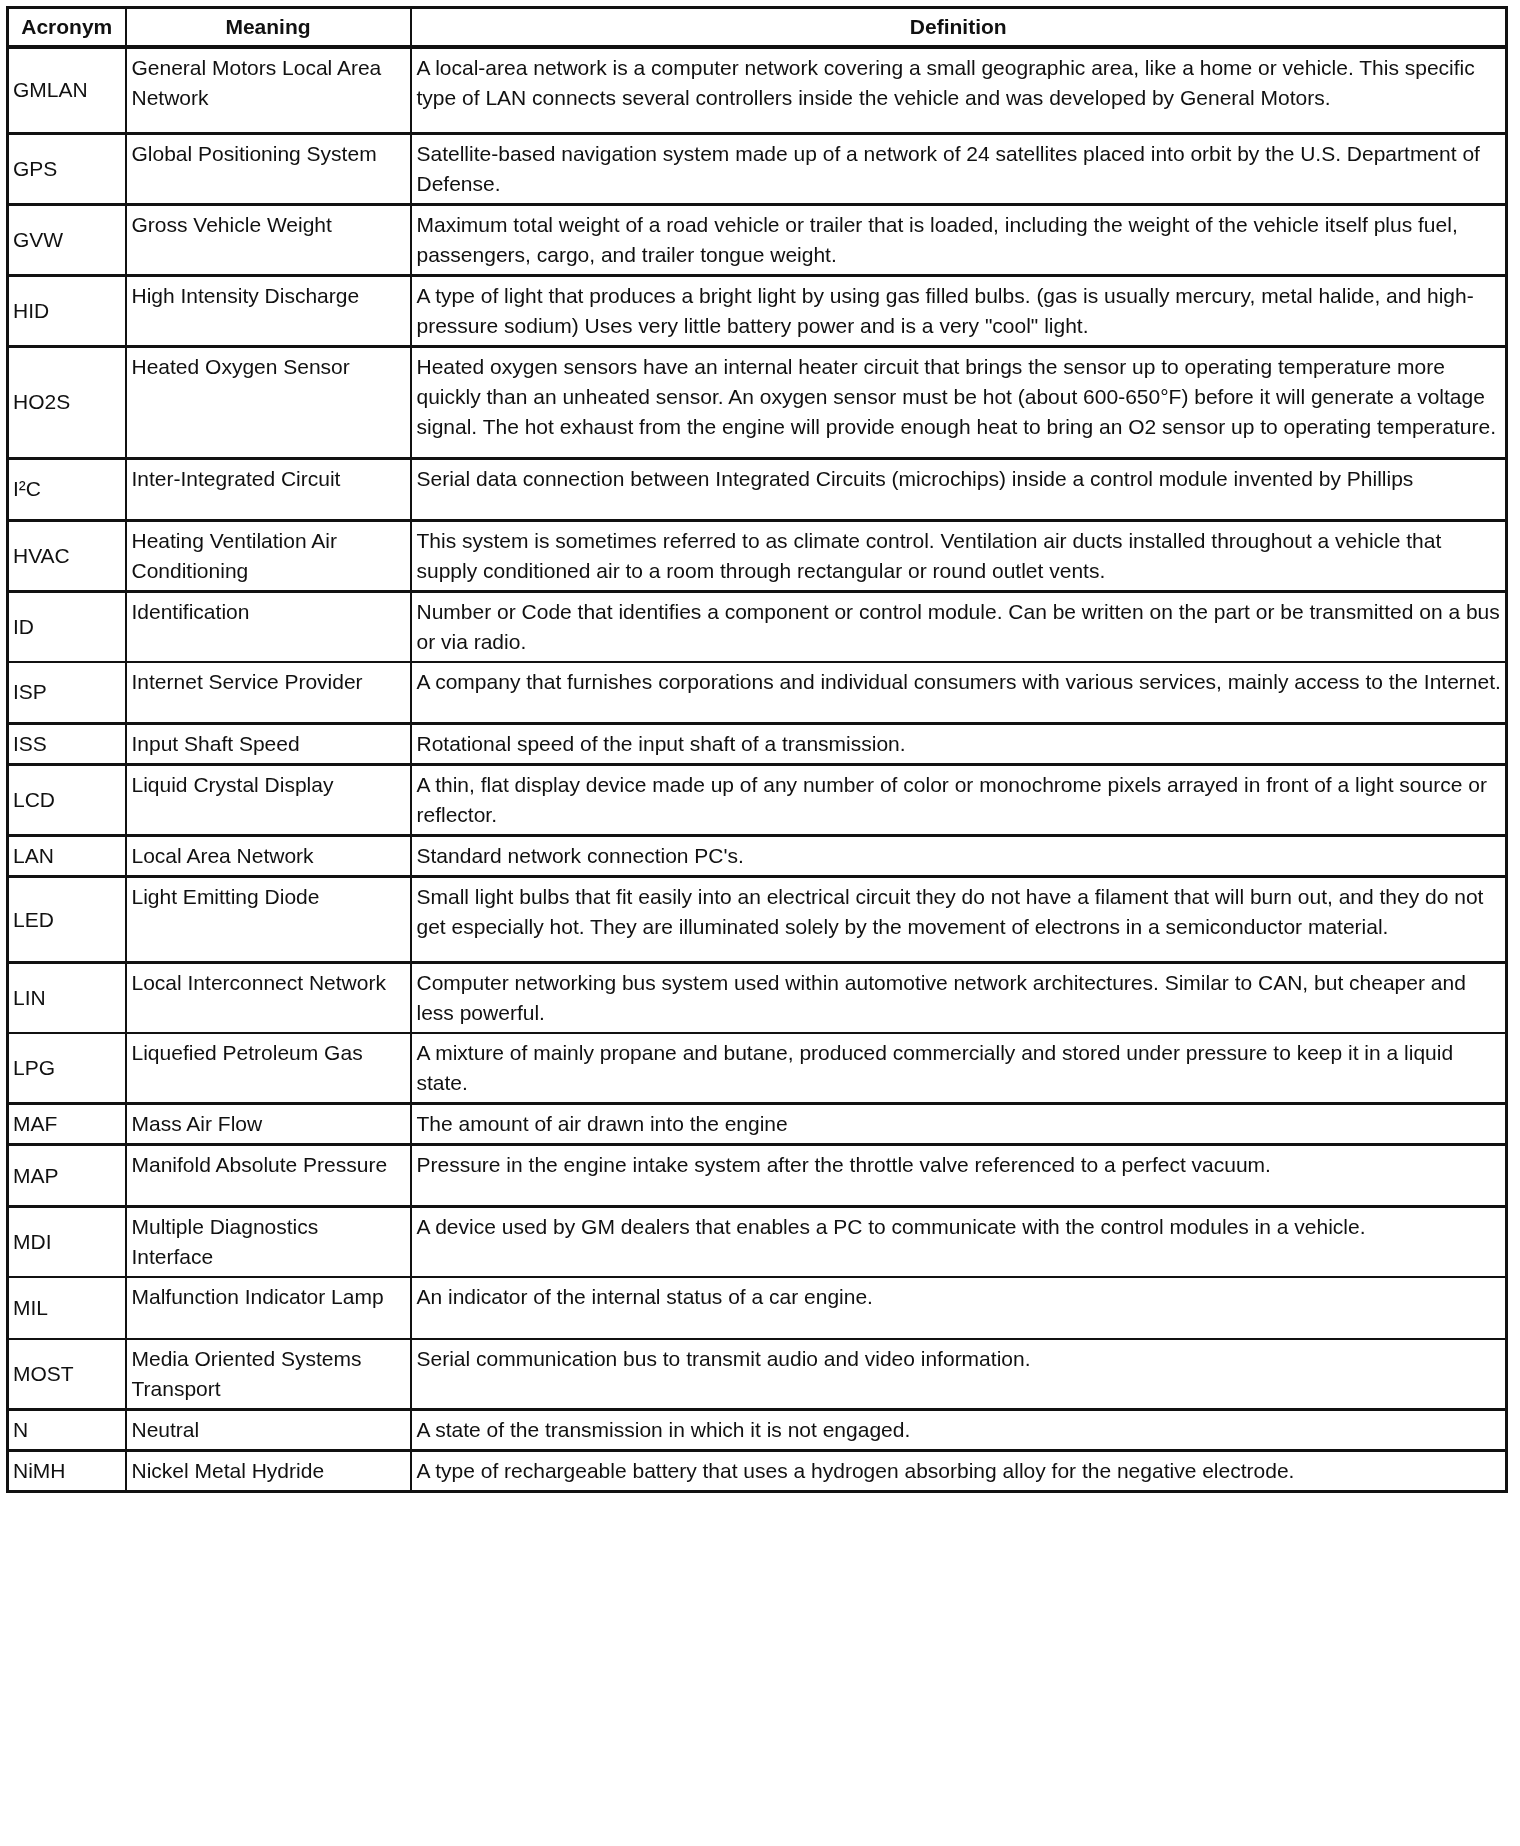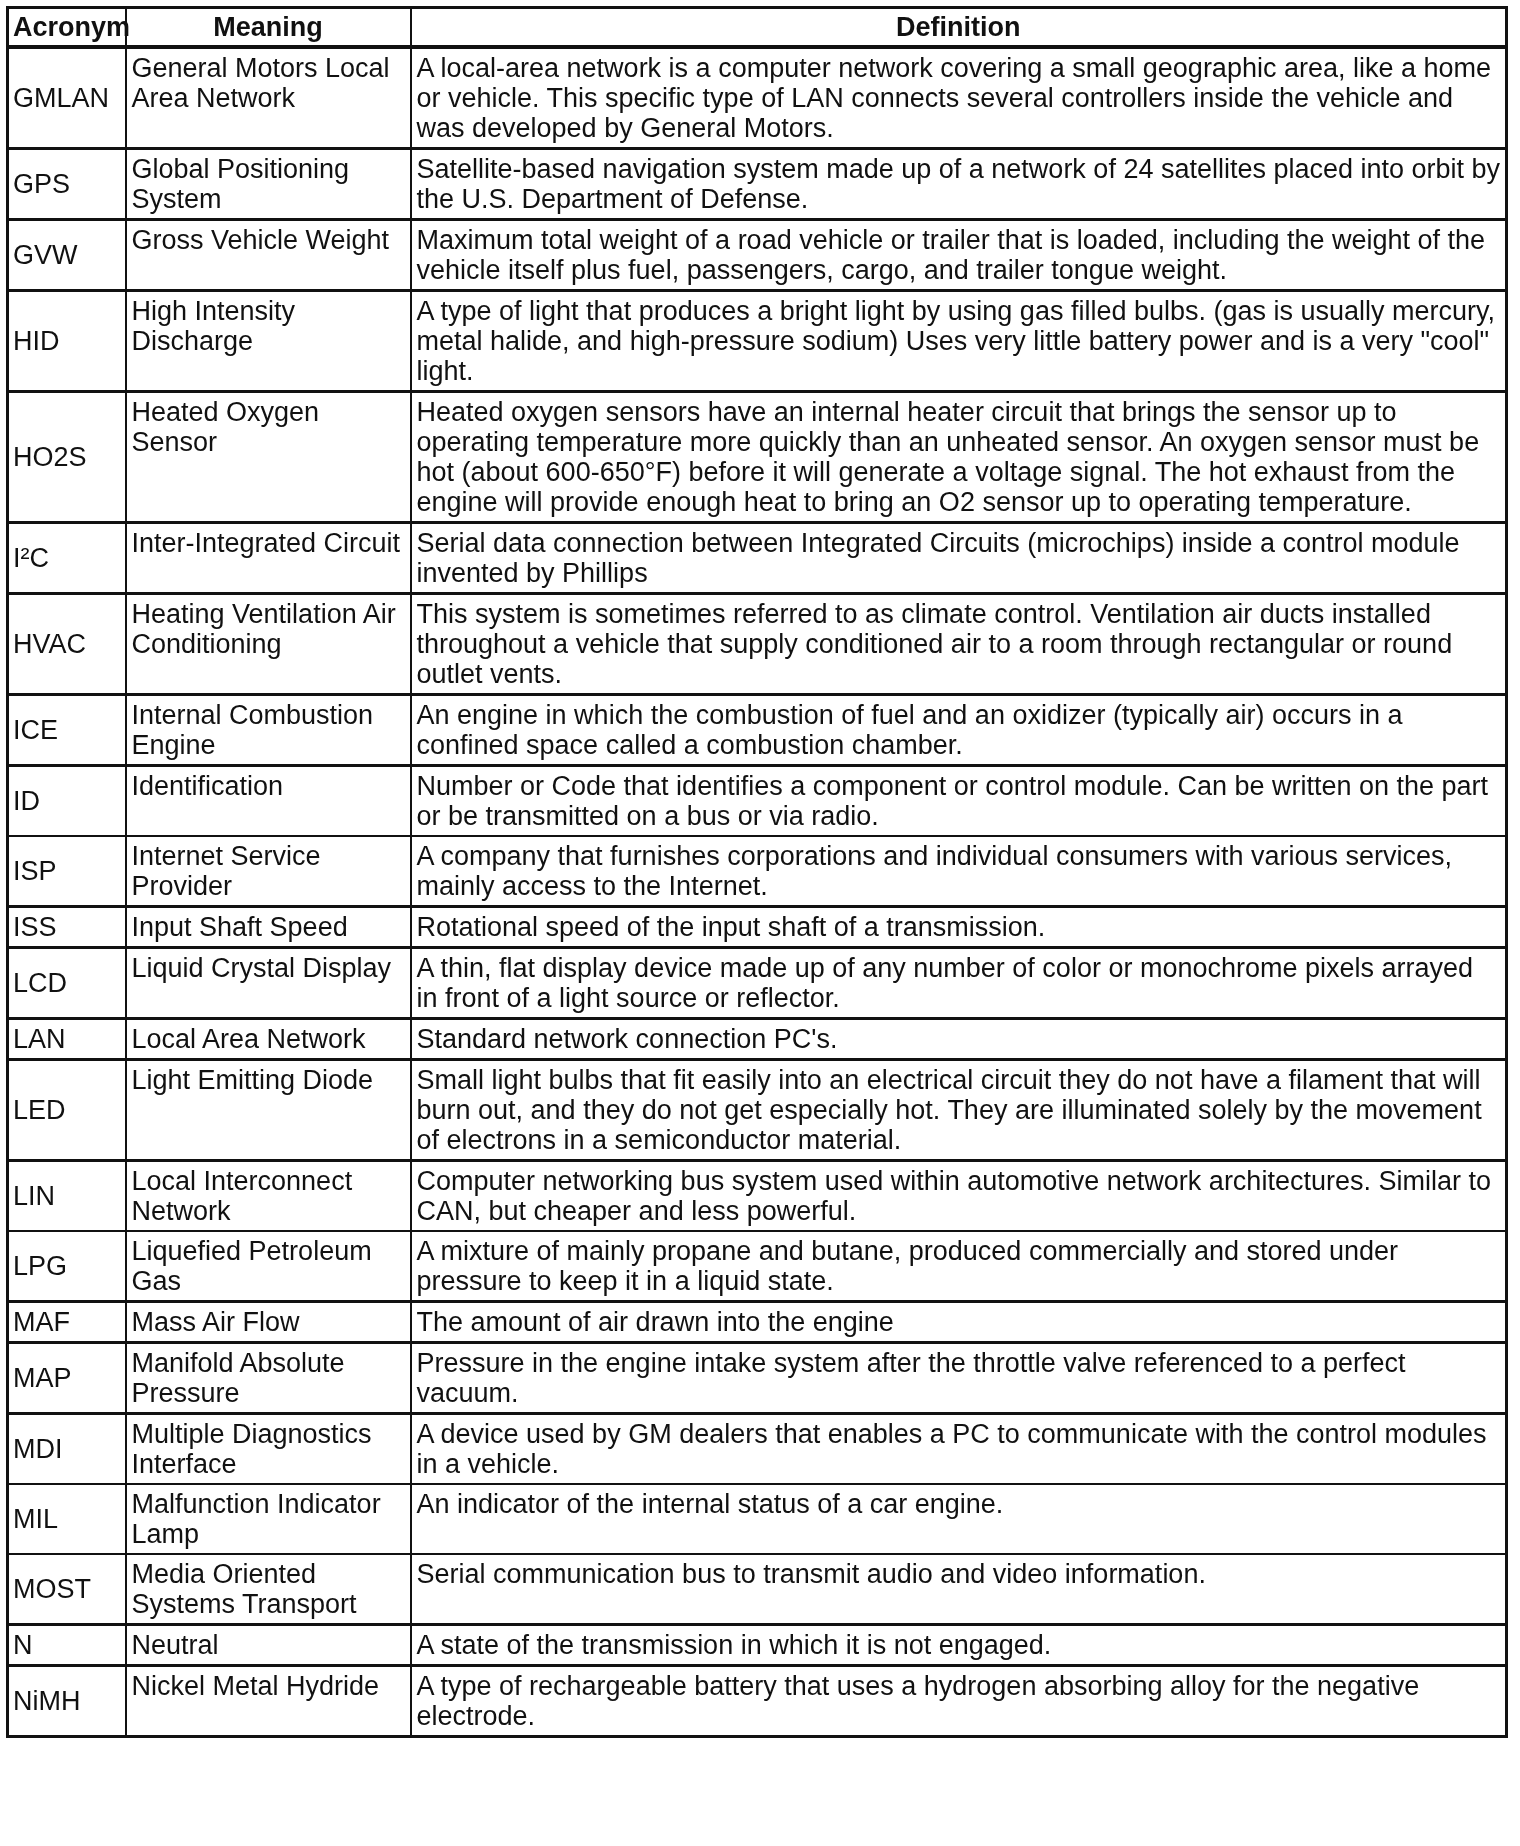--- a/index.html
+++ b/index.html
@@ -2,21 +2,21 @@
 <html><head>
 <meta charset="utf-8">
 <style>
   html, body { margin: 0; padding: 0; background: #ffffff; }
   body { width: 1520px; height: 1846px; overflow: hidden; position: relative; }
   .glossary {
     position: absolute; left: 6px; top: 6px;
     width: 1502px;
     border-collapse: collapse;
     font-family: "Liberation Sans", sans-serif;
-    font-size: 27px;
+    font-size: 21px;
     line-height: 30px;
     color: #111111;
     border: 3px solid #111111;
     table-layout: fixed;
   }
   .glossary th {
     font-weight: bold;
     text-align: center;
     height: 36px;
     padding: 0 4px;
@@ -81,25 +81,20 @@
       </tr>
     <tr style="height:62px">
         <td class="acr">I²C</td>
         <td>Inter-Integrated Circuit</td>
         <td>Serial data connection between Integrated Circuits (microchips) inside a control module invented by Phillips</td>
       </tr>
     <tr style="height:62px">
         <td class="acr">HVAC</td>
         <td>Heating Ventilation Air Conditioning</td>
         <td>This system is sometimes referred to as climate control. Ventilation air ducts installed throughout a vehicle that supply conditioned air to a room through rectangular or round outlet vents.</td>
-      </tr>
-    <tr style="height:62px">
-        <td class="acr">ICE</td>
-        <td>Internal Combustion Engine</td>
-        <td>An engine in which the combustion of fuel and an oxidizer (typically air) occurs in a confined space called a combustion chamber.</td>
       </tr>
     <tr class="thin" style="height:62px">
         <td class="acr">ID</td>
         <td>Identification</td>
         <td>Number or Code that identifies a component or control module. Can be written on the part or be transmitted on a bus or via radio.</td>
       </tr>
     <tr style="height:62px">
         <td class="acr">ISP</td>
         <td>Internet Service Provider</td>
         <td>A company that furnishes corporations and individual consumers with various services, mainly access to the Internet.</td>

